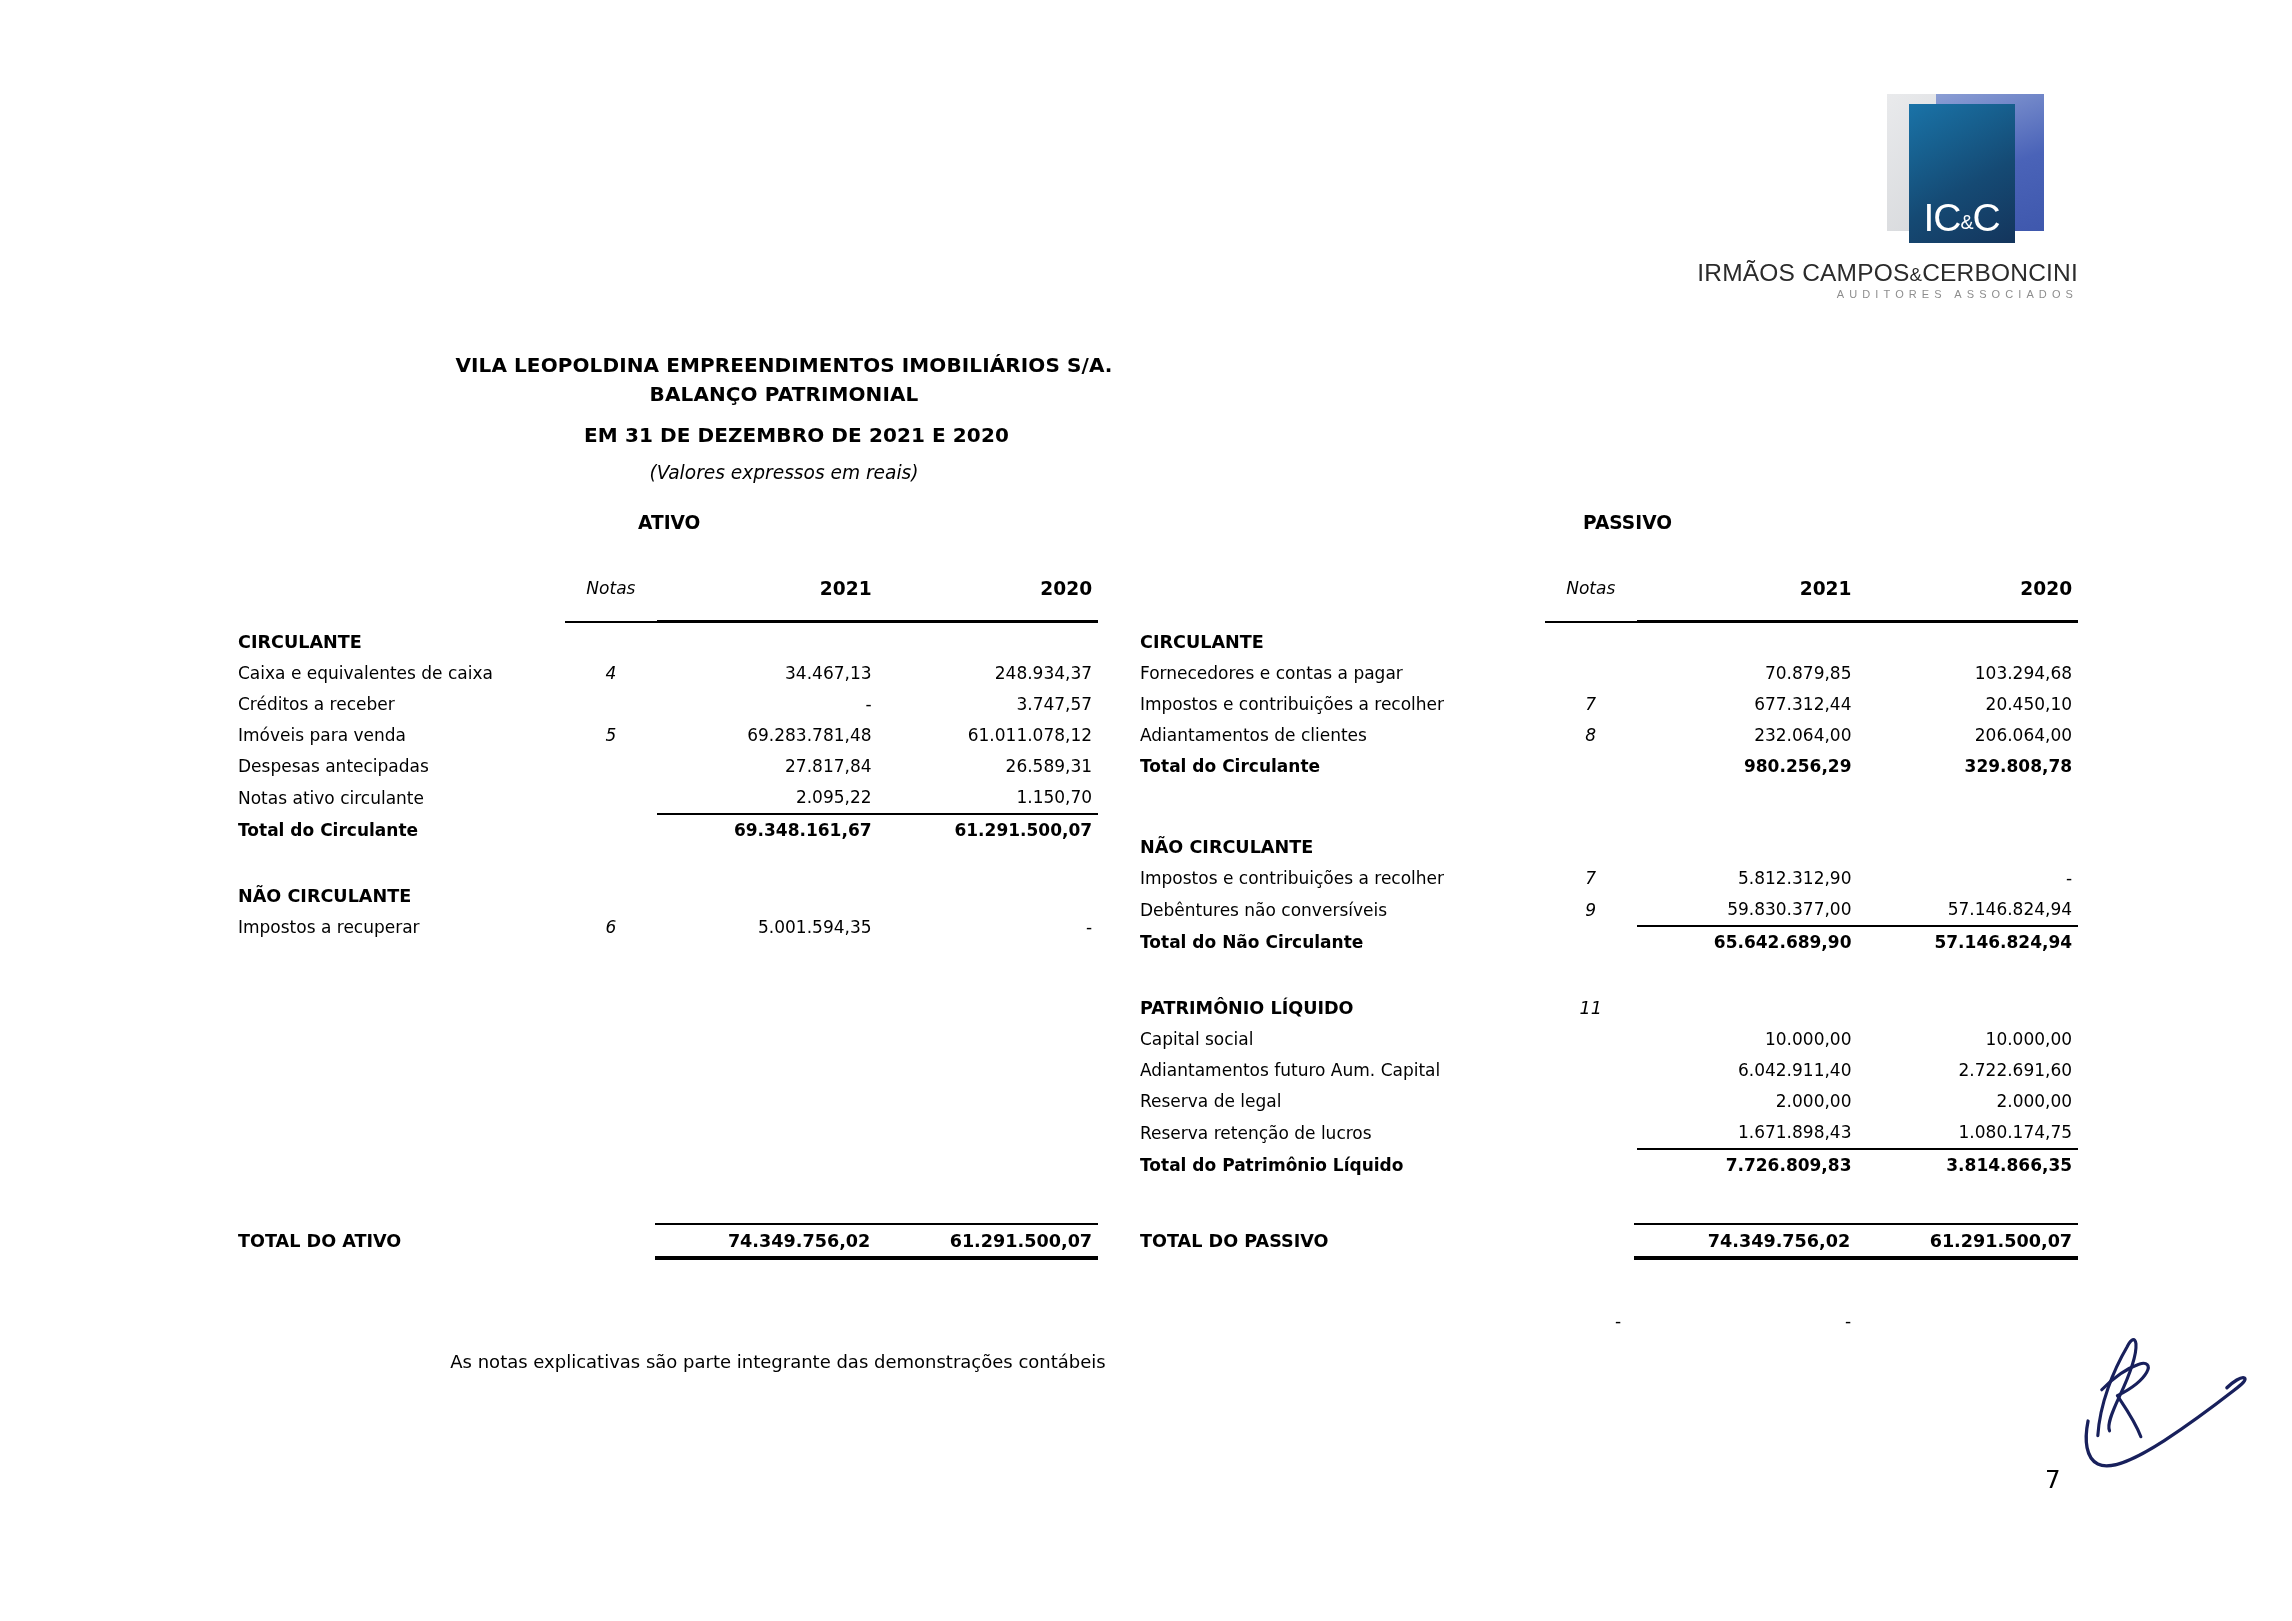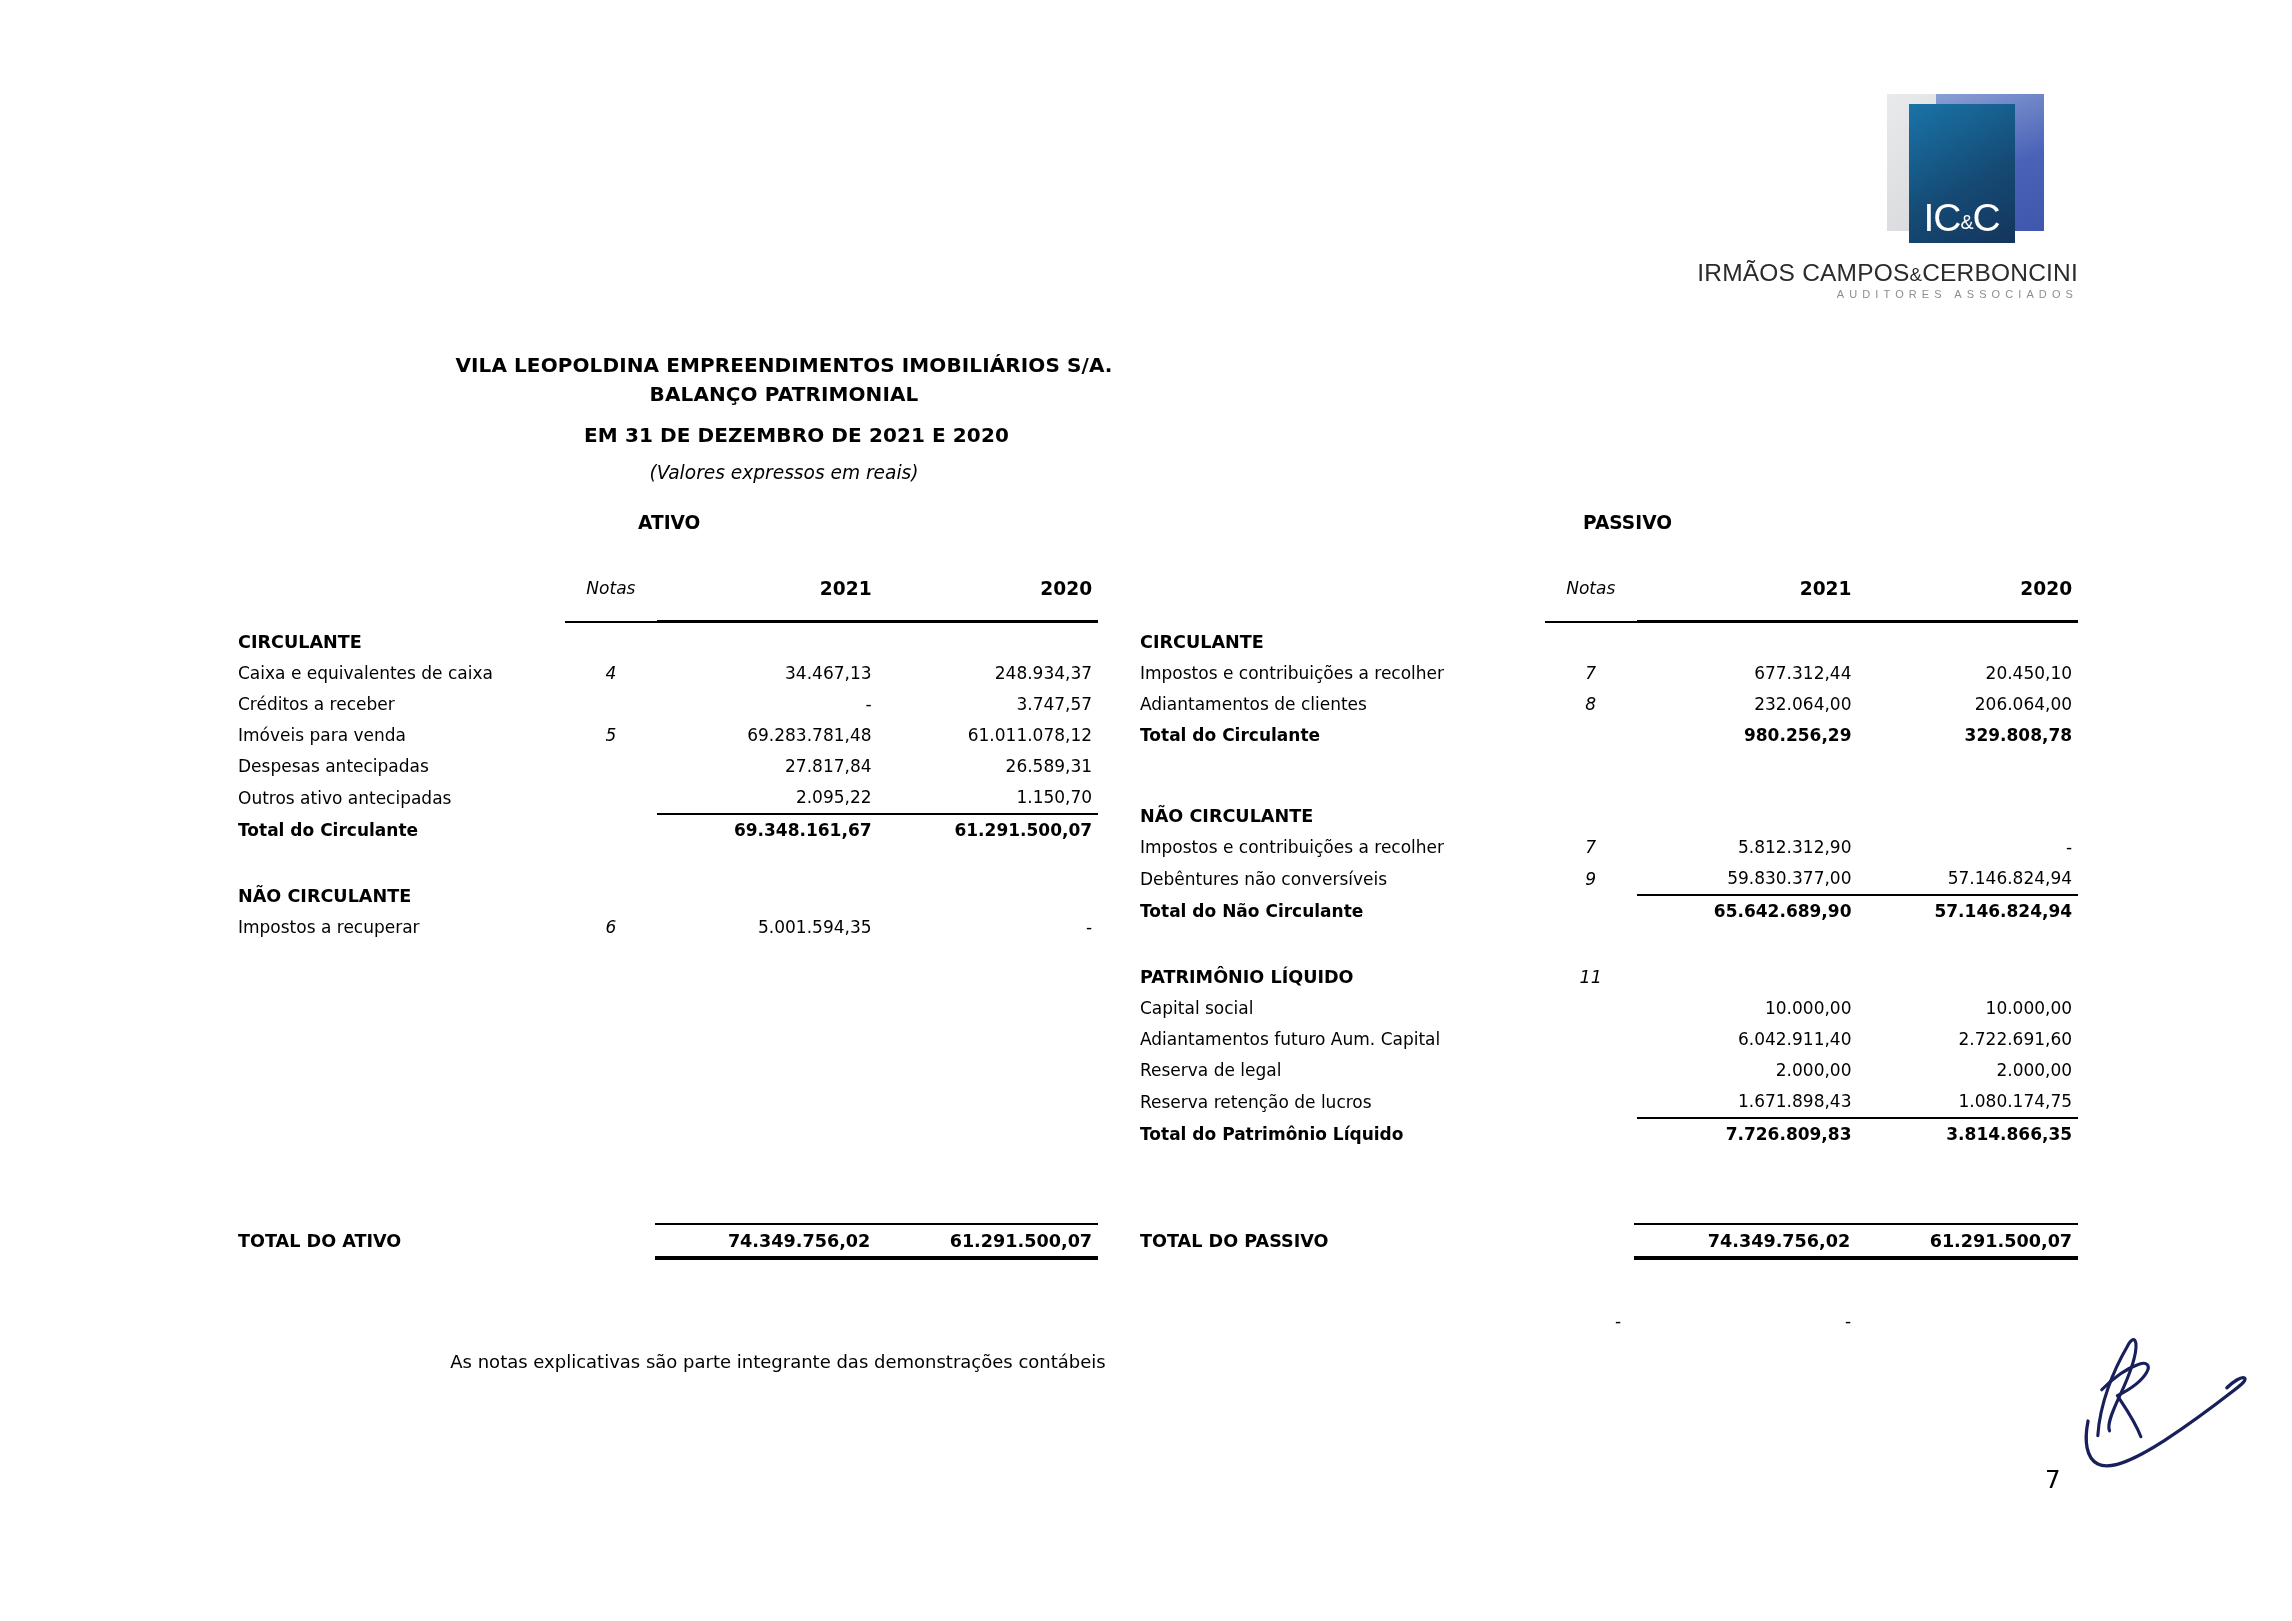--- a/index.html
+++ b/index.html
@@ -296,21 +296,21 @@
     <td class="c-v1">69.283.781,48</td>
     <td class="c-v2">61.011.078,12</td>
   </tr>
   <tr>
     <td class="c-label">Despesas antecipadas</td>
     <td class="c-note note-cell"></td>
     <td class="c-v1">27.817,84</td>
     <td class="c-v2">26.589,31</td>
   </tr>
   <tr class="ruled">
-    <td class="c-label">Outros ativo antecipadas</td>
+    <td class="c-label">Notas ativo circulante</td>
     <td class="c-note note-cell"></td>
     <td class="c-v1">2.095,22</td>
     <td class="c-v2">1.150,70</td>
   </tr>
   <tr class="row-total">
     <td class="c-label">Total do Circulante</td>
     <td class="c-note"></td>
     <td class="c-v1">69.348.161,67</td>
     <td class="c-v2">61.291.500,07</td>
   </tr>
@@ -346,20 +346,26 @@
     <td class="c-v2">2020</td>
   </tr>
 
   <tr class="sect-title">
     <td class="c-label">CIRCULANTE</td>
     <td class="c-note"></td>
     <td class="c-v1"></td>
     <td class="c-v2"></td>
   </tr>
 
+  <tr>
+    <td class="c-label">Fornecedores e contas a pagar</td>
+    <td class="c-note note-cell"></td>
+    <td class="c-v1">70.879,85</td>
+    <td class="c-v2">103.294,68</td>
+  </tr>
   <tr>
     <td class="c-label">Impostos e contribuições a recolher</td>
     <td class="c-note note-cell">7</td>
     <td class="c-v1">677.312,44</td>
     <td class="c-v2">20.450,10</td>
   </tr>
   <tr>
     <td class="c-label">Adiantamentos de clientes</td>
     <td class="c-note note-cell">8</td>
     <td class="c-v1">232.064,00</td>

